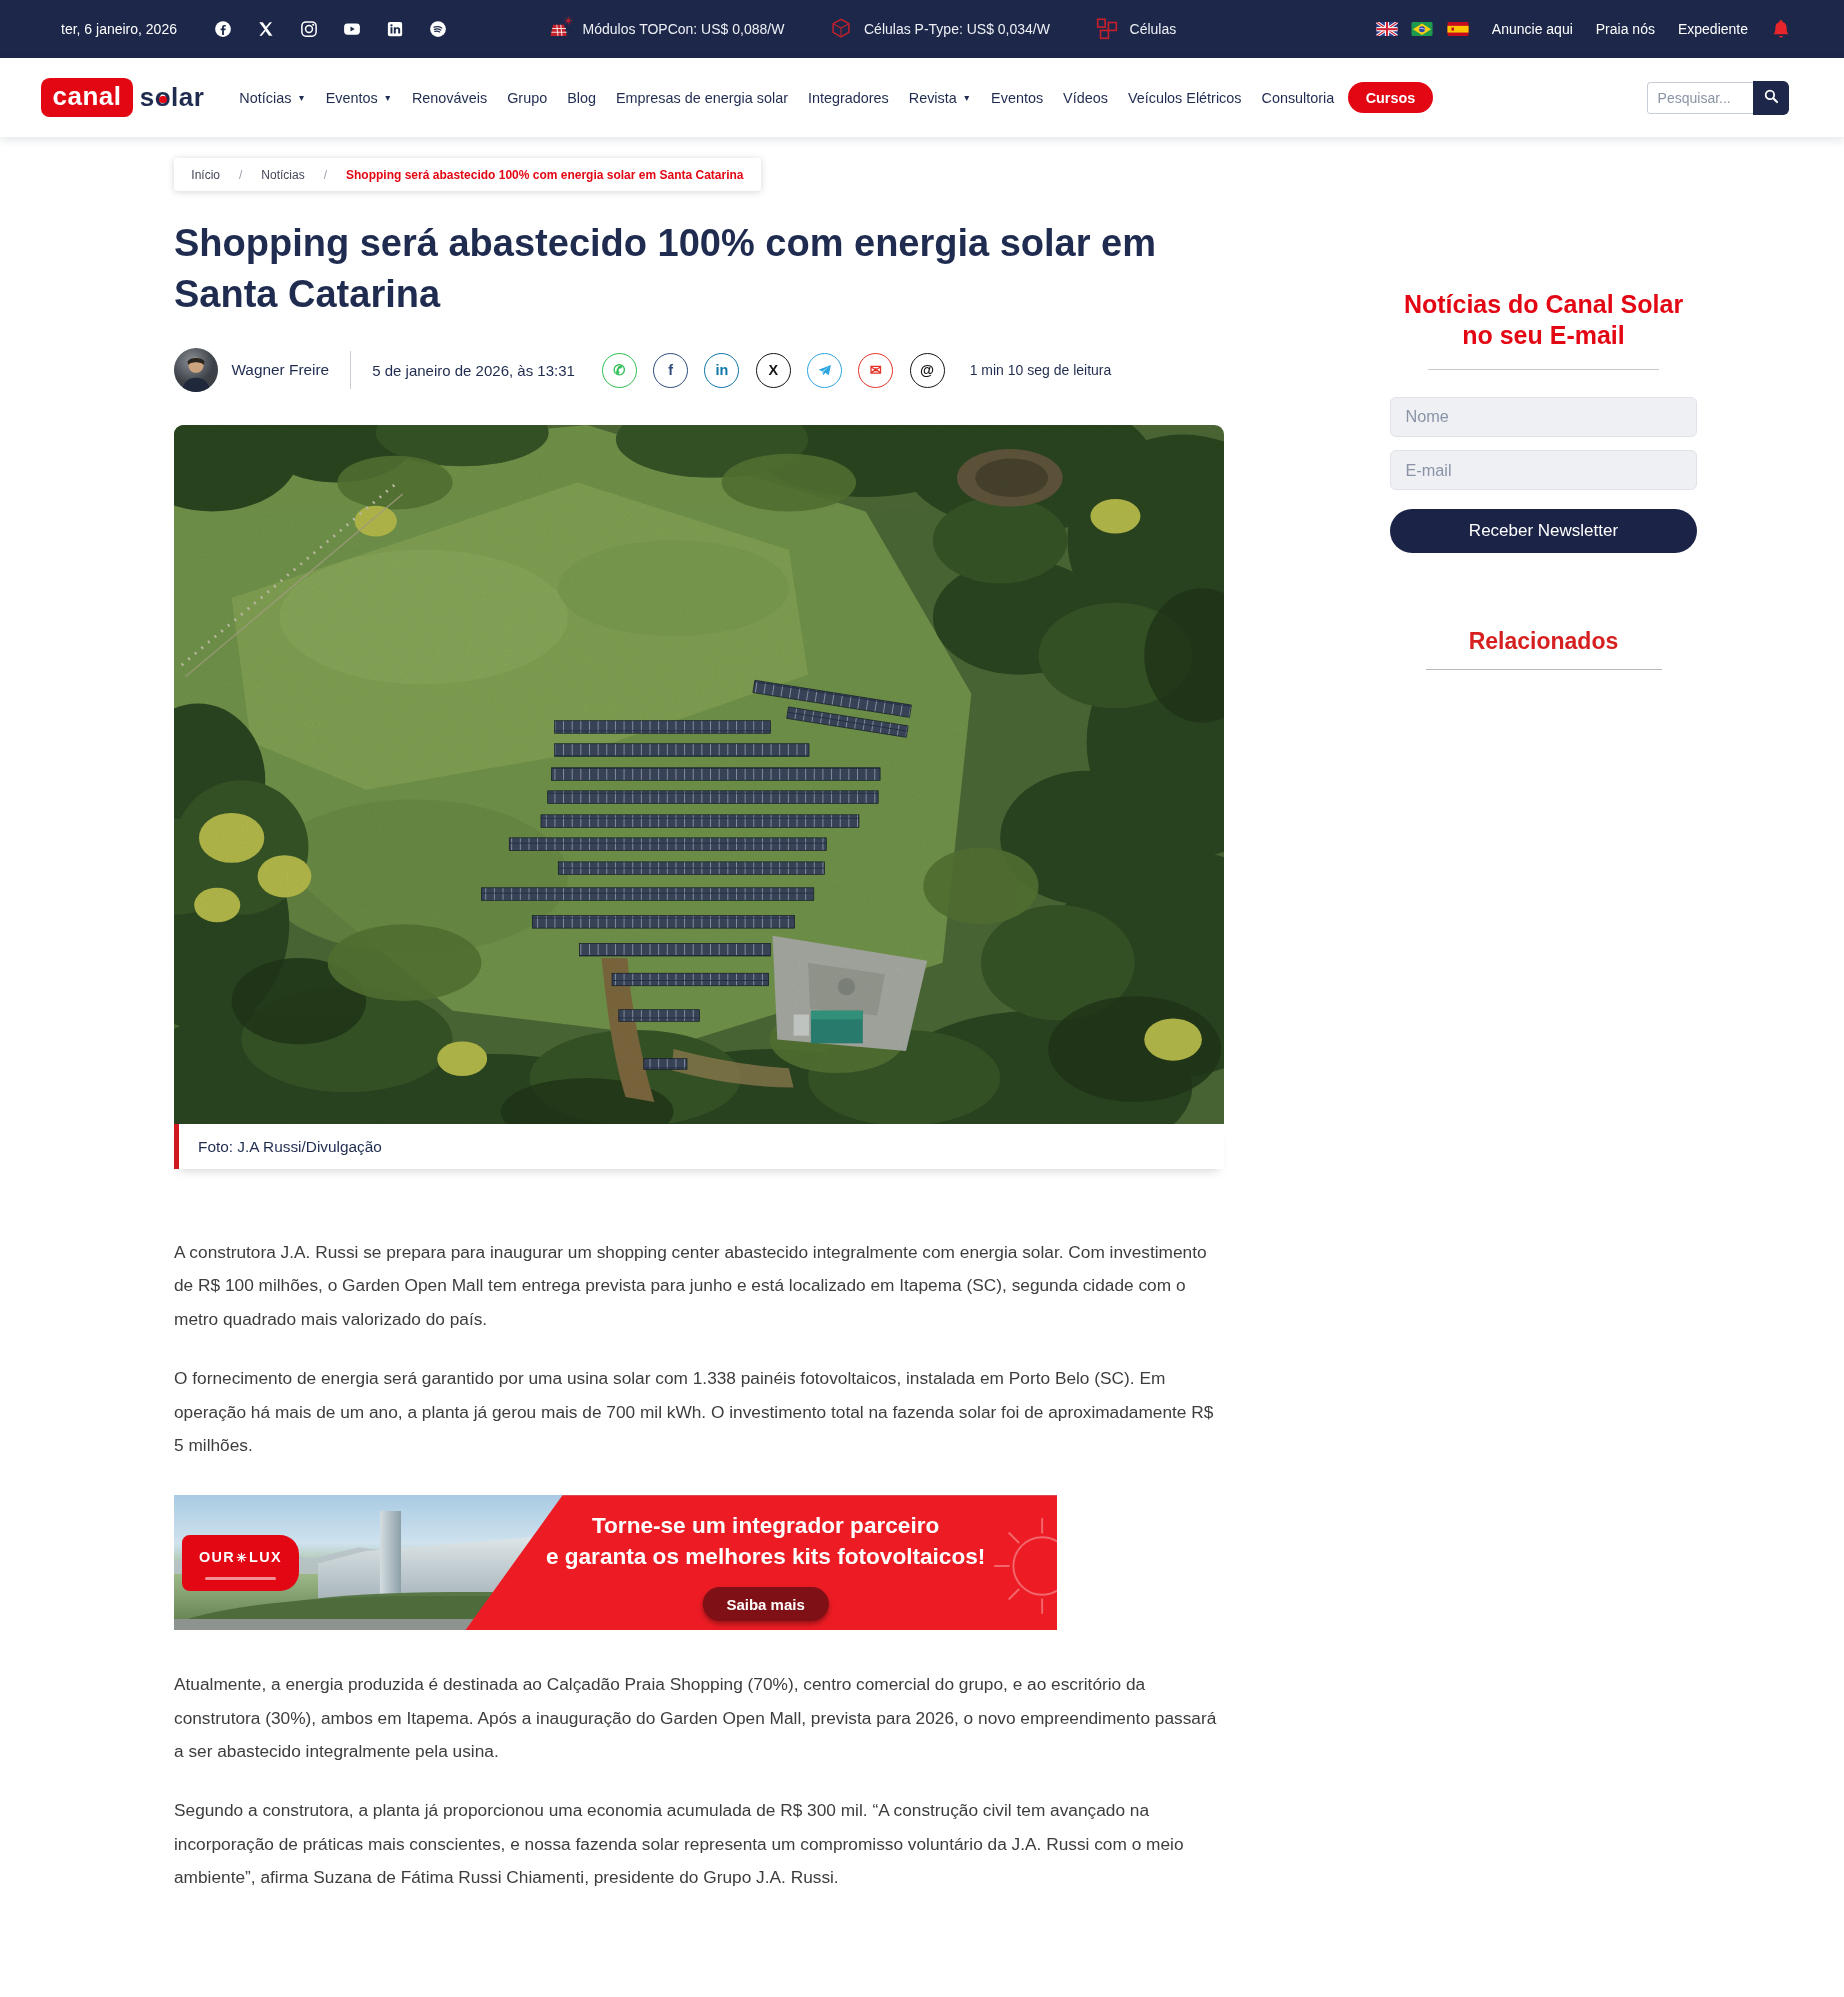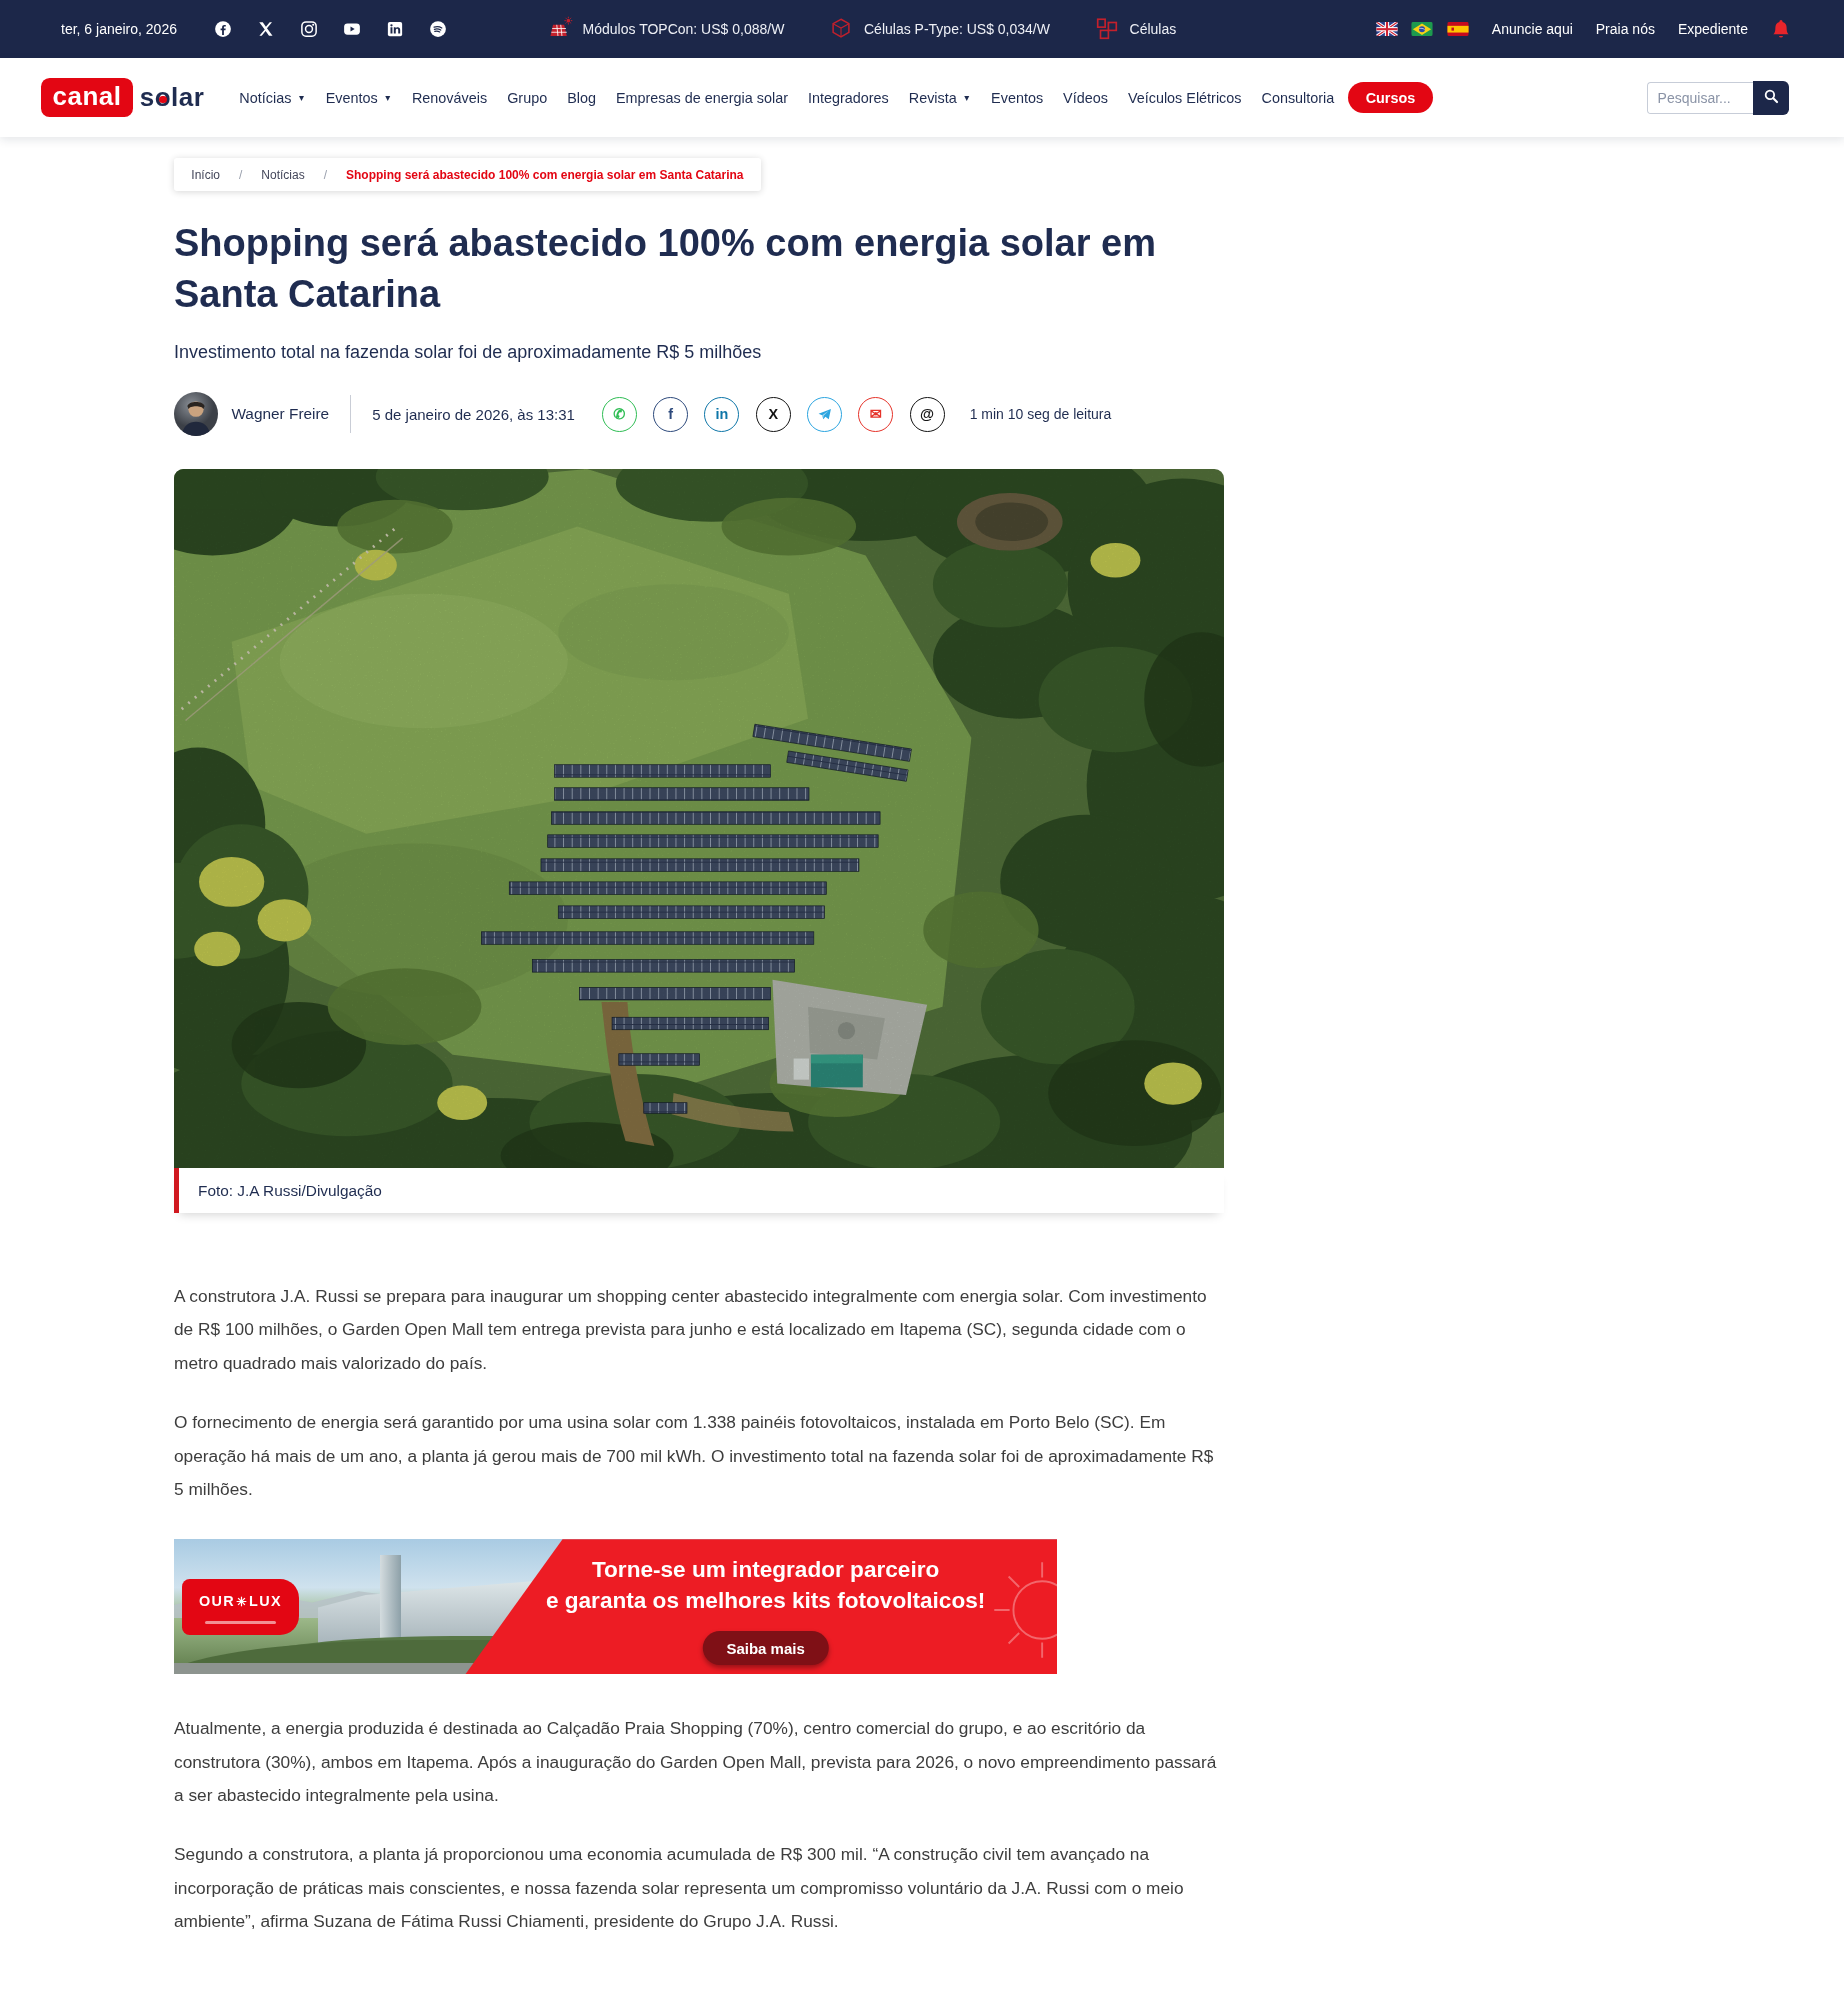--- a/index.html
+++ b/index.html
@@ -347,21 +347,20 @@
 
     <div class="breadcrumb">
       <span class="bc-item">Início</span>
       <span class="bc-sep">/</span>
       <span class="bc-item">Notícias</span>
       <span class="bc-sep">/</span>
       <span class="bc-current">Shopping será abastecido 100% com energia solar em Santa Catarina</span>
     </div>
 
     <h1 class="article-title">Shopping será abastecido 100% com energia solar em Santa Catarina</h1>
-    <div class="article-subtitle">Investimento total na fazenda solar foi de aproximadamente R$ 5 milhões</div>
 
     <div class="byline">
       <span class="avatar">
         <svg viewBox="0 0 46 46" width="44" height="44">
           <defs>
               <radialGradient id="avbg" cx="40%" cy="30%">
                 <stop offset="0" stop-color="#8a8f96"></stop>
                 <stop offset="1" stop-color="#3c4047"></stop>
               </radialGradient>
             </defs>
@@ -541,14 +540,28 @@
         <button class="bnr-cta">Saiba mais</button>
       </div>
 
       <div id="paras-2">
           <p><span>Atualmente, a energia produzida é destinada ao Calçadão Praia Shopping (70%), centro comercial do grupo, e ao escritório da construtora (30%), ambos em Itapema. Após a inauguração do Garden Open Mall, prevista para 2026, o novo empreendimento passará a ser abastecido integralmente pela usina.</span></p>
           <p><span>Segundo a construtora, a planta já proporcionou uma economia acumulada de R$ 300 mil. “A construção civil tem avançado na incorporação de práticas mais conscientes, e nossa fazenda solar representa um compromisso voluntário da J.A. Russi com o meio ambiente”, afirma Suzana de Fátima Russi Chiamenti, presidente do Grupo J.A. Russi.</span></p>
         </div>
     </div>
   </main>
 
+  <aside class="sidebar">
+    <h3 class="nl-title">
+      <span>Notícias do Canal Solar</span>
+      <span>no seu E-mail</span>
+    </h3>
+    <div class="nl-divider"></div>
+    <input class="nl-input" placeholder="Nome" style="">
+    <input class="nl-input" placeholder="E-mail" style="">
+    <button class="nl-btn">Receber Newsletter</button>
+    <div class="related">
+      <h3 class="related-title">Relacionados</h3>
+      <div class="rel-line"></div>
+    </div>
+  </aside>
 </div>
 
 
 </body></html>

